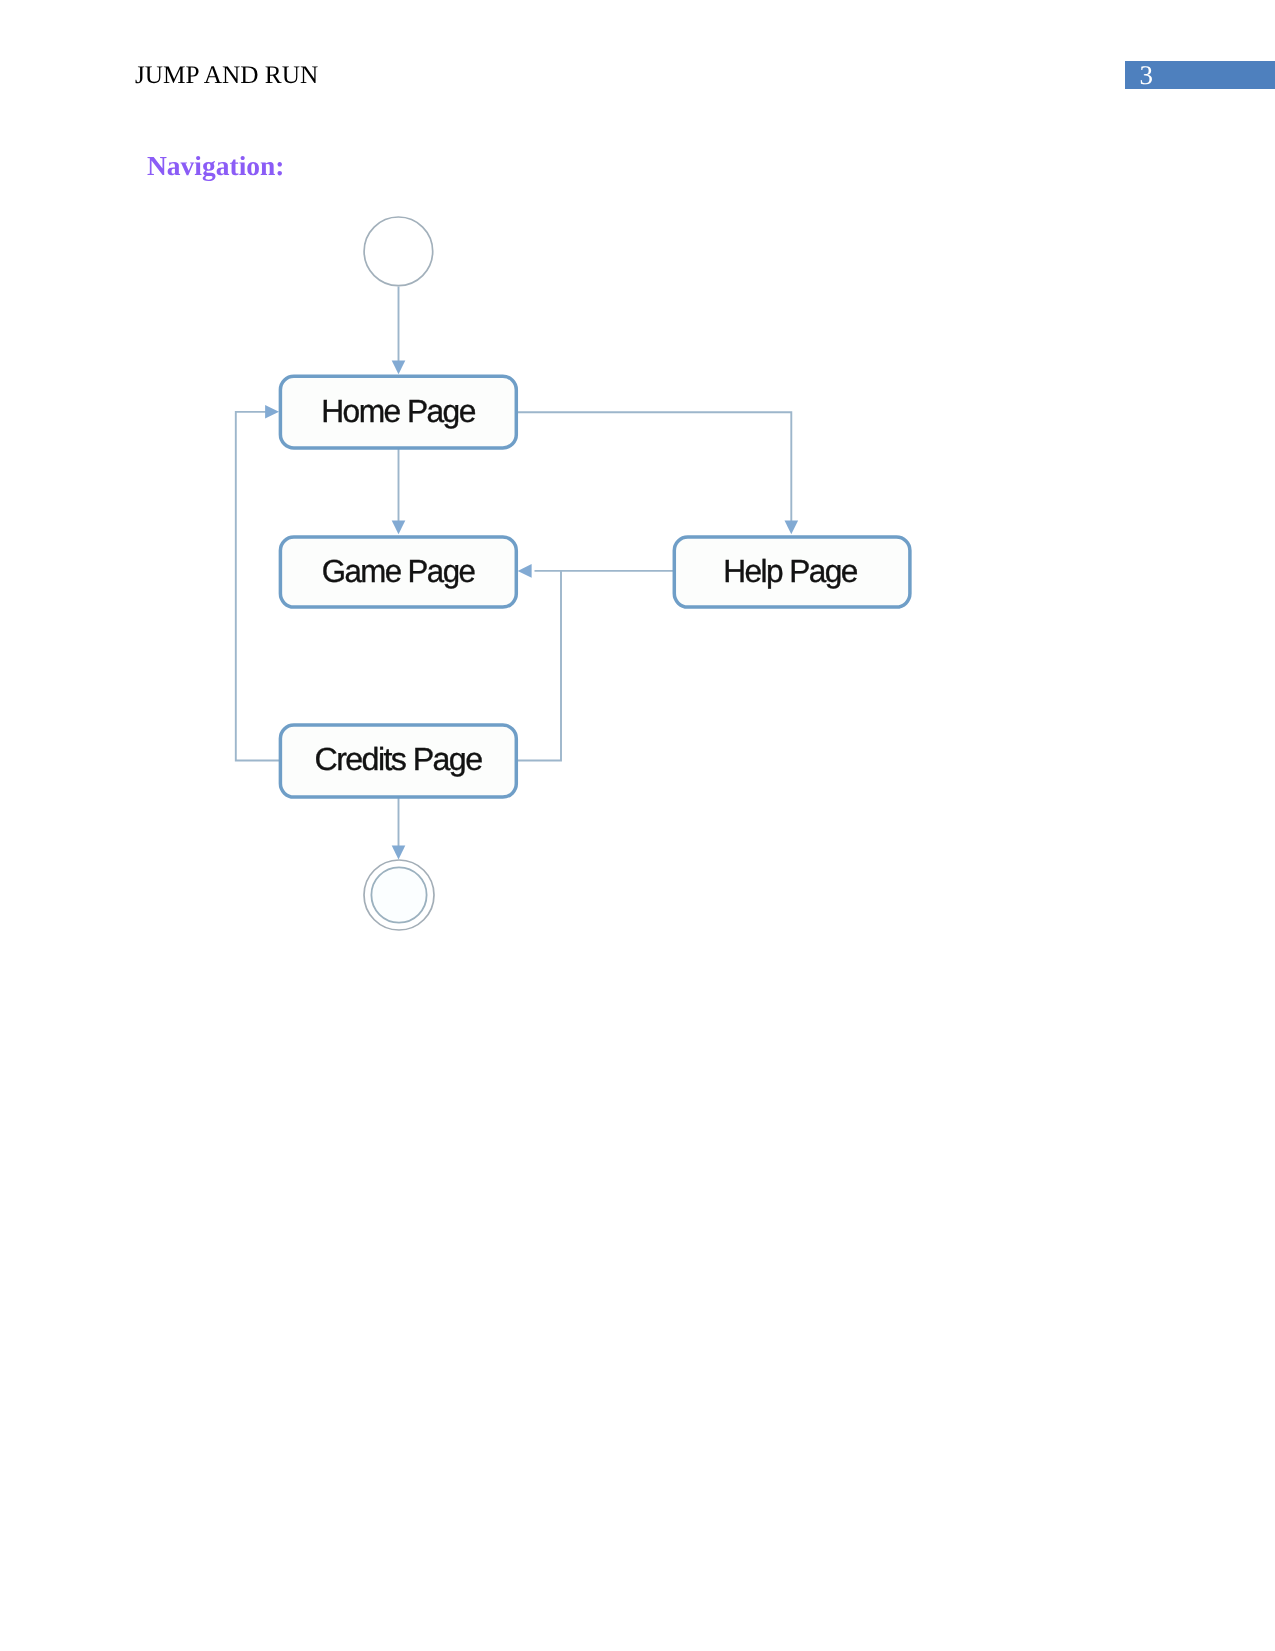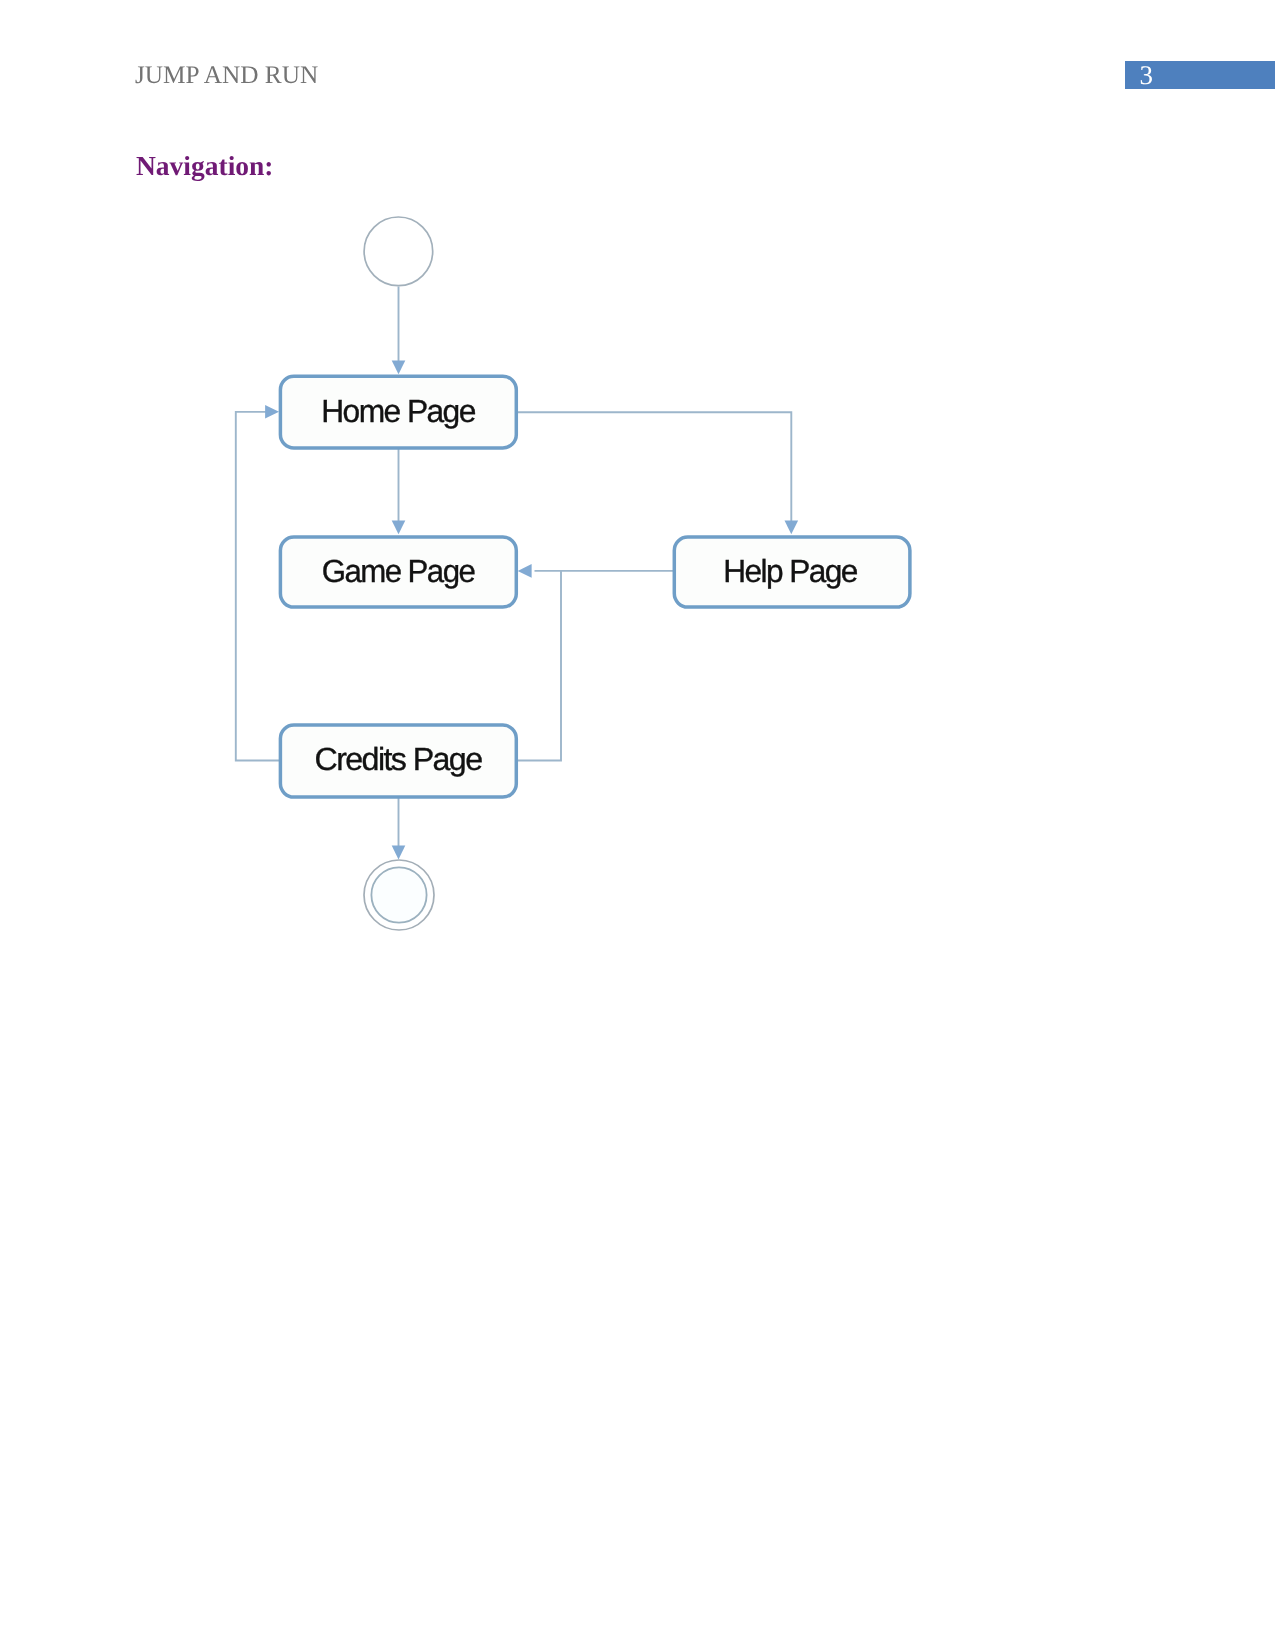--- a/index.html
+++ b/index.html
@@ -8,37 +8,37 @@
   body {
     width:1275px; height:1651px; background:#ffffff;
     font-family:"Liberation Serif", serif;
     position:relative; overflow:hidden;
   }
   #page { position:absolute; left:0; top:0; width:1275px; height:1651px; }
 
   .hdr-title {
     position:absolute; left:135px; top:67px;
     font-family:"Liberation Serif", serif;
-    font-size:25.3px; line-height:17px; color:#737373;
+    font-size:25.3px; line-height:17px; color:#000000;
     white-space:nowrap;
   }
   .pagenum-box {
     position:absolute; left:1125px; top:61px; width:150px; height:27.5px;
     background:#4e80be;
   }
   .pagenum-text {
     position:absolute; left:1139.5px; top:65.5px;
     font-family:"Liberation Serif", serif;
     font-size:27px; line-height:18px; color:#ffffff;
     white-space:nowrap;
   }
   .nav-title {
-    position:absolute; left:136px; top:155.5px;
+    position:absolute; left:147px; top:155.5px;
     font-family:"Liberation Serif", serif;
-    font-size:27.5px; line-height:19px; font-weight:bold; color:#701a75;
+    font-size:27.5px; line-height:19px; font-weight:bold; color:#8b5cf6;
     white-space:nowrap;
   }
   #diagram { position:absolute; left:0; top:0; overflow:visible; }
 
   .cline  { fill:none; stroke:#9db6cb; stroke-width:1.9; }
   .chead  { fill:#82aad3; stroke:none; }
 
   .state-start { fill:#ffffff; stroke:#a2b0bb; stroke-width:1.7; }
   .state-end-outer { fill:#ffffff; stroke:#a3aeb7; stroke-width:1.7; }
   .state-end-inner { fill:#fbfeff; stroke:#9bb1bf; stroke-width:1.8; }

